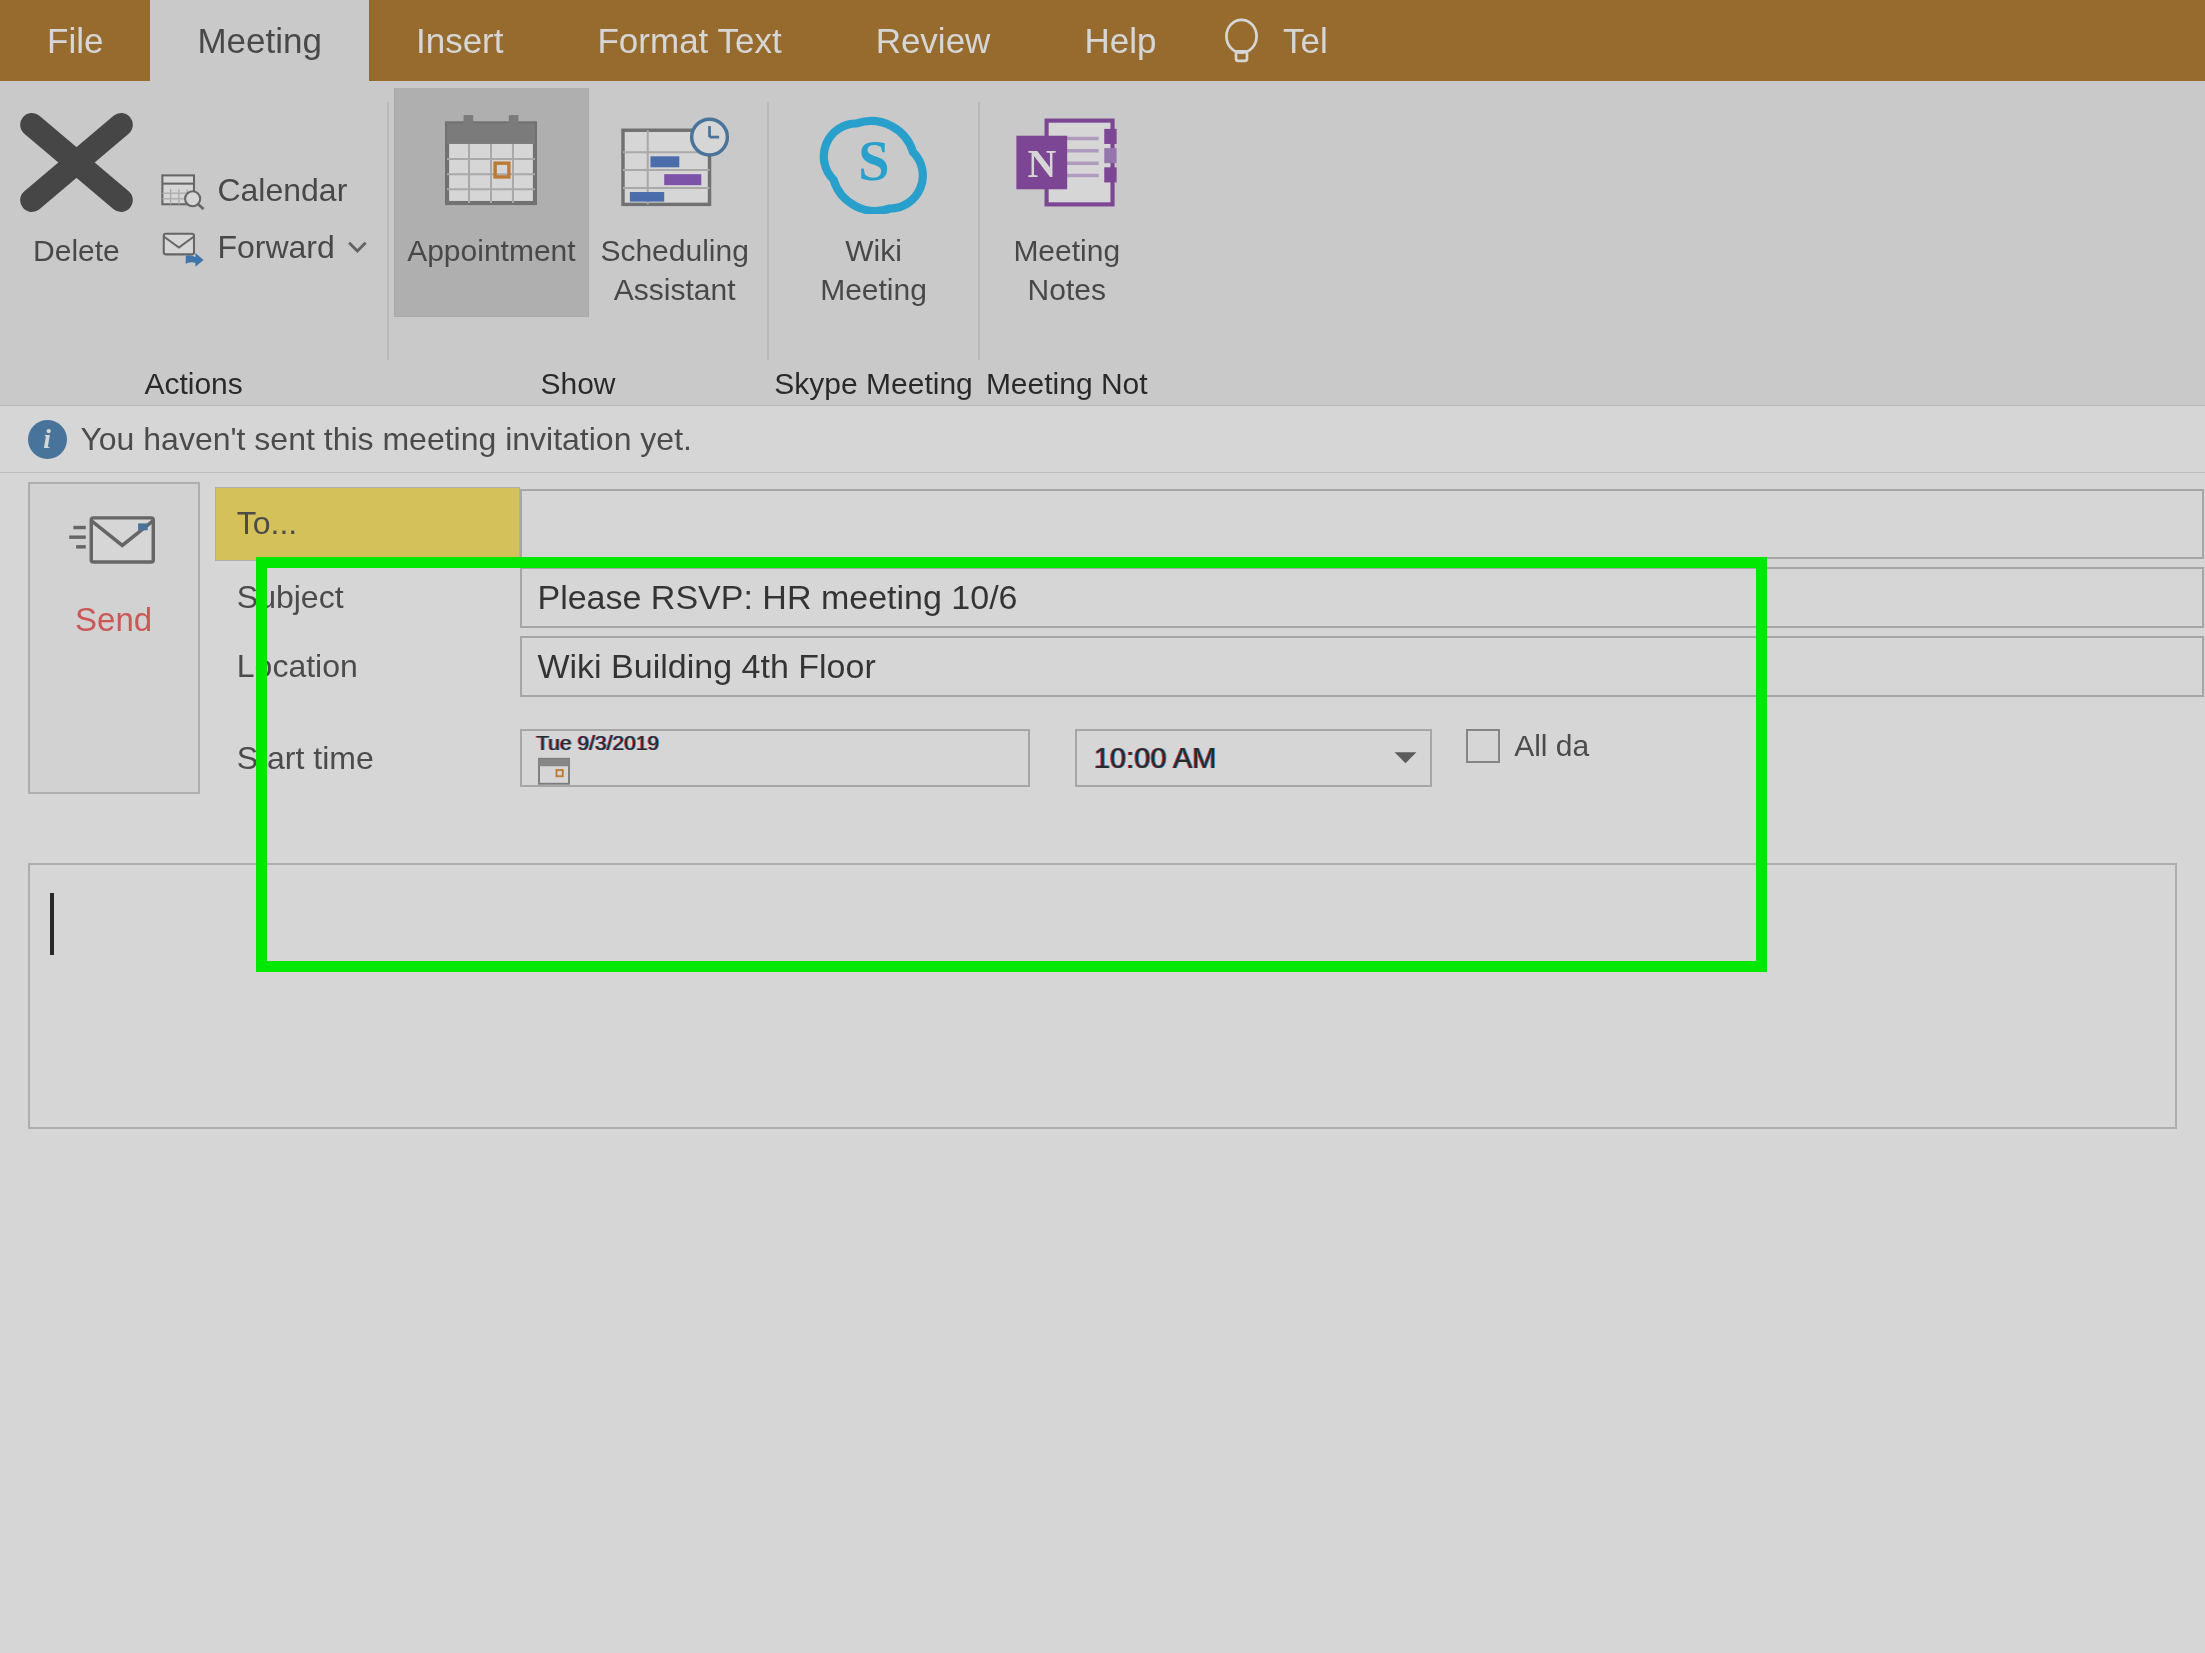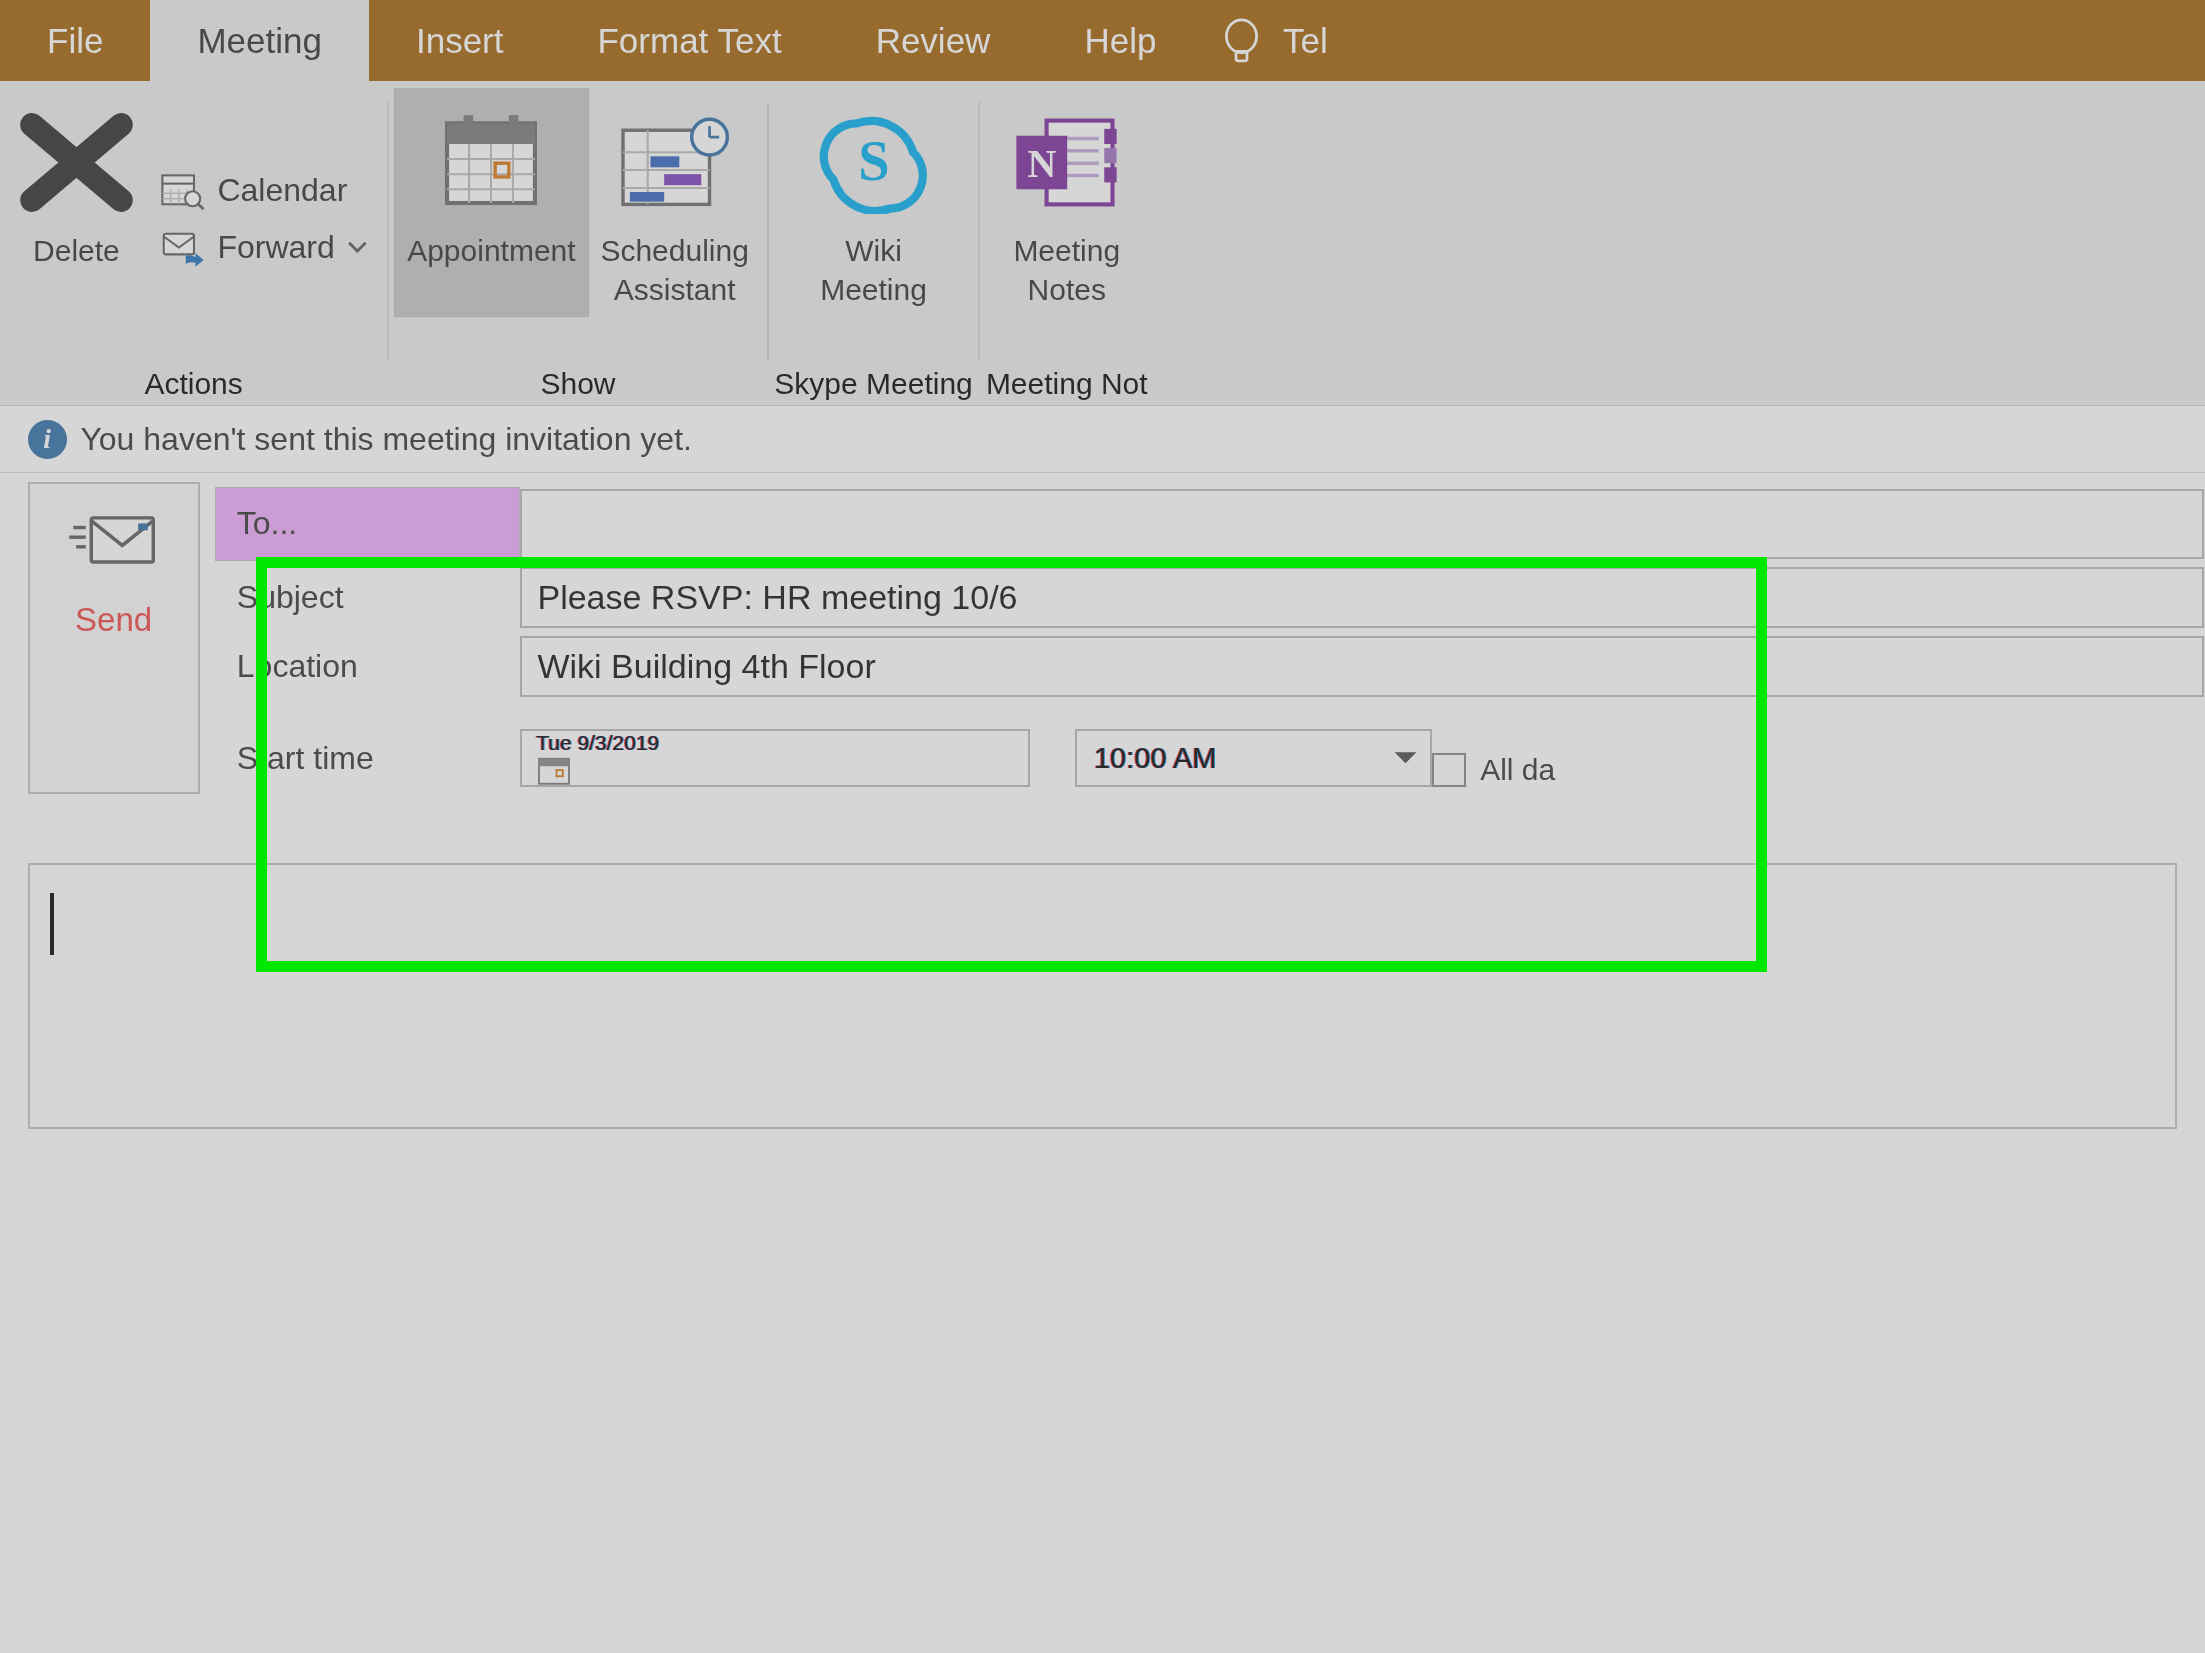--- a/index.html
+++ b/index.html
@@ -25,21 +25,21 @@
   .infobar { background:#fff; padding:13.8px 27.6px; border-bottom:1.4px solid #d9d9d9;}
   .infobar-inner { display:flex; align-items:center; gap:13.8px; font-size:32px; color:#333333; }
   .infoicon { width:39px; height:39px; border-radius:50%; background:#2f6ea7; color:#fff; display:flex; align-items:center; justify-content:center; font-family:"Georgia",serif; font-weight:bold; font-style:italic; font-size:27.6px; }
   .form-area { display:flex; background:#fff; padding:8.3px 0 0 27.6px; position:relative; }
   .sendcol { width:168px; display:flex; flex-direction:column; align-items:center; border:2.1px solid #c4c4c4; padding:27.6px 0 76px 0; margin-right:16.5px; background:#fafafa;}
   .sendcol .sendicon { width:90px; height:62px; margin-bottom:27.6px; }
   .sendcol .sendlabel { font-size:33px; color:#ef4444; }
   .fields { flex:1; }
   table.ftab { border-collapse:separate; border-spacing:0 6.9px; width:100%; }
   td.flabel { font-size:32px; color:#333333; padding:9.6px 20.7px; vertical-align:middle; }
-  td.flabel.boxed { outline:1.4px solid #c4c4c4; background:#f0abfc; }
+  td.flabel.boxed { outline:1.4px solid #c4c4c4; background:#fde047; }
   .inputbox { border:2.1px solid #b9b9b9; background:#fff; height:57px; display:flex; align-items:center; font-size:34px; color:#111; padding:0 15px; }
   .datebox { display:flex; align-items:flex-start; justify-content:space-between; height:54px; border:2.1px solid #b9b9b9; background:#fff; font-size:21px; color:#111; padding:0 6.9px 0 13.8px;flex-direction:column; }
   .timebox { display:flex; align-items:center; justify-content:space-between; height:54px; border:2.1px solid #b9b9b9; background:#fff; font-size:29px; color:#111; padding:0 12.4px 0 16.5px; }
   .hlbox { position:absolute; border:11px solid #00e800; z-index:200; pointer-events:none; }
   .check { display:flex; align-items:center; gap:13.8px; font-size:30px; color:#333333; }
   .check .box { width:30px; height:30px; border:2.8px solid #888888; background:#fff; }
   .body-area { margin:69px 27.6px 0 27.6px; border:2.1px solid #c4c4c4; background:#fff; height:207px; padding:27.6px 20.7px; }
   .cursor { width:3.4px; height:62px; background:#000; }
   .shadowText { text-shadow: 1px 0 #18a2ff, -1px 0 #ff2222; color:#000; }
 </style>
@@ -262,21 +262,21 @@
             <span class="shadowText">Tue 9/3/2019</span>
             <svg width="36" height="33" viewBox="0 0 52 48">
                   <rect x="2" y="6" width="48" height="40" fill="#fff" stroke="#7a7a7a" stroke-width="3"></rect>
                   <rect x="2" y="6" width="48" height="12" fill="#8a8a8a"></rect>
                   <rect x="30" y="24" width="10" height="10" fill="none" stroke="#d97a12" stroke-width="3"></rect>
                 </svg>
           </div>
         </td>
         <td style="width:41px;"></td>
         <td>
-          <div style="display:flex; align-items:flex-end; ">
+          <div style="display:flex; align-items:flex-start; gap:34px;">
             <div class="timebox" style="width:324px;">
               <span class="shadowText">10:00 AM</span>
               <svg width="25" height="15" viewBox="0 0 36 22">
                     <path d="M2 2 L18 18 L34 2 Z" fill="#4a4a4a"></path>
                   </svg>
             </div>
             <div class="check">
               <div class="box"></div>
               <span style="white-space:nowrap;">All da</span>
             </div>

